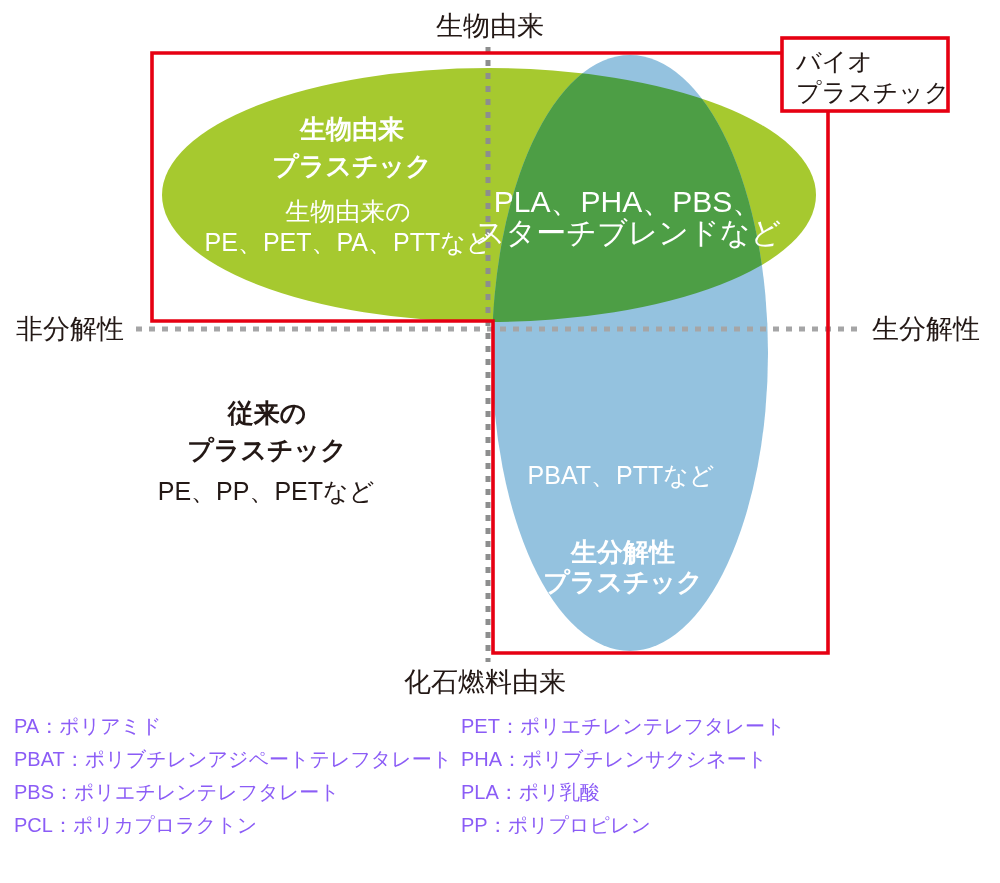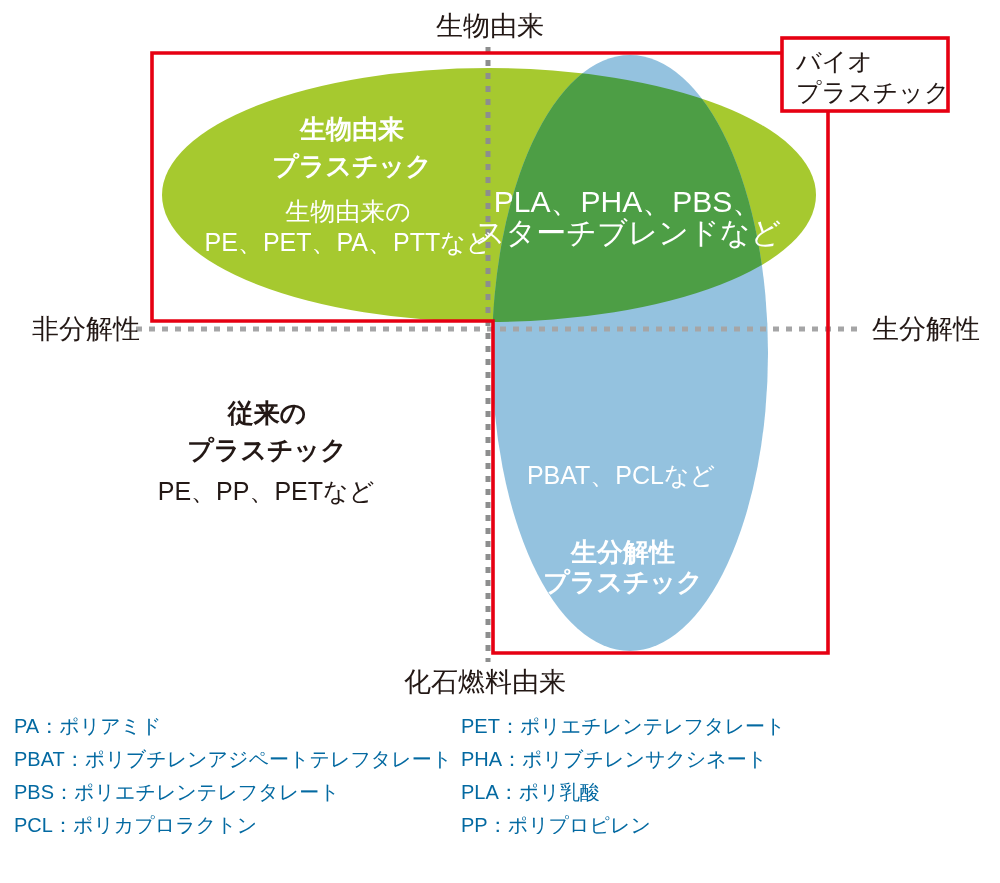--- a/index.html
+++ b/index.html
@@ -15,21 +15,21 @@
   .centered { transform:translateX(-50%); text-align:center; }
   .axis  { font-size:27px; line-height:31px; font-weight:400; }
   .title { font-size:26px; line-height:37px; font-weight:700; }
   .items { font-size:25px; line-height:31px; font-weight:400; }
   .white { color:#ffffff; }
   .overlap-items { font-size:30px; line-height:31px; }
   .blue-title { line-height:30px; }
   .bio-box-label { font-size:25px; line-height:31px; font-weight:400; text-align:left; }
   .legend { position:absolute; left:0; top:710px; width:1000px; }
   .legend .col { position:absolute; top:0; }
-  .lrow { font-size:20px; line-height:33px; color:#0369a1; white-space:nowrap; }
+  .lrow { font-size:20px; line-height:33px; color:#8b5cf6; white-space:nowrap; }
 </style>
 </head>
 <body>
 
 <div class="stage">
 
   <svg width="1000" height="883" viewBox="0 0 1000 883">
     <defs>
       <clipPath id="clipGreen">
         <ellipse cx="489" cy="195" rx="327" ry="127"></ellipse>
@@ -45,37 +45,37 @@
     <line x1="136" y1="329" x2="864" y2="329" stroke-width="5" stroke-dasharray="6 7" stroke="#a5a5a6"></line>
 
     <line x1="488" y1="47" x2="488" y2="662" stroke-width="5" stroke-dasharray="6 7" stroke="#8d8e8e"></line>
 
     <path d="M152,53 H828 V653 H493 V321 H152 Z" fill="none" stroke-width="3.6" stroke="#e60012"></path>
 
     <rect x="782" y="38" width="166" height="73" stroke-width="3.6" stroke="#e60012" fill="#ffffff"></rect>
   </svg>
 
   <div class="lbl axis centered" style="left:490px; top:11px;">生物由来</div>
-  <div class="lbl axis" style="left:32px; top:314px;">非分解性</div>
+  <div class="lbl axis" style="left:16px; top:314px;">非分解性</div>
   <div class="lbl axis" style="left:872px; top:314px;">生分解性</div>
   <div class="lbl axis centered" style="left:485px; top:667px;">化石燃料由来</div>
 
   <div class="lbl title white centered" style="left:352px; top:111px;">生物由来
 プラスチック</div>
   <div class="lbl items white centered" style="left:348px; top:196px;">生物由来の
 PE、PET、PA、PTTなど</div>
 
   <div class="lbl items overlap-items white centered" style="left:628px; top:186px;">PLA、PHA、PBS、
 スターチブレンドなど</div>
 
   <div class="lbl title centered" style="left:267px; top:395px;">従来の
 プラスチック</div>
   <div class="lbl items centered" style="left:266px; top:476px;">PE、PP、PETなど</div>
 
-  <div class="lbl items white centered" style="left:621px; top:460px;">PBAT、PCLなど</div>
+  <div class="lbl items white centered" style="left:621px; top:460px;">PBAT、PTTなど</div>
   <div class="lbl title blue-title white centered" style="left:623px; top:537px;">生分解性
 プラスチック</div>
 
   <div class="lbl bio-box-label" style="left:796px; top:46px;">バイオ
 プラスチック</div>
 
   <div class="legend">
     <div class="col" style="left:14px;">
       <div class="lrow">PA：ポリアミド</div>
       <div class="lrow">PBAT：ポリブチレンアジペートテレフタレート</div>

